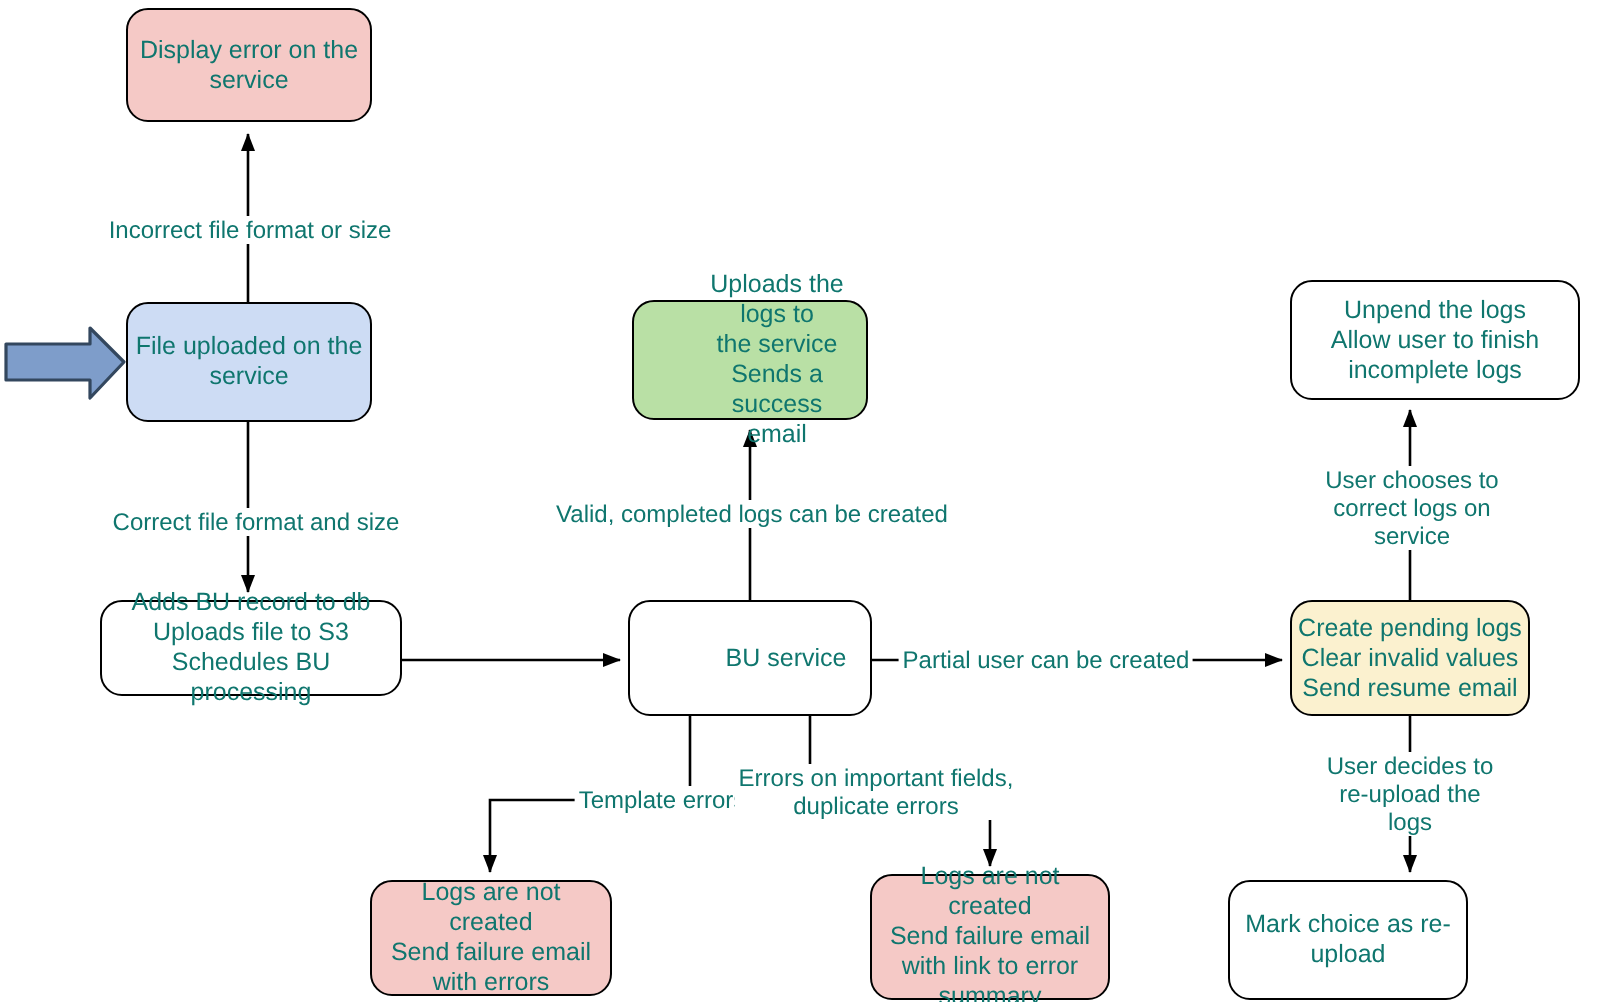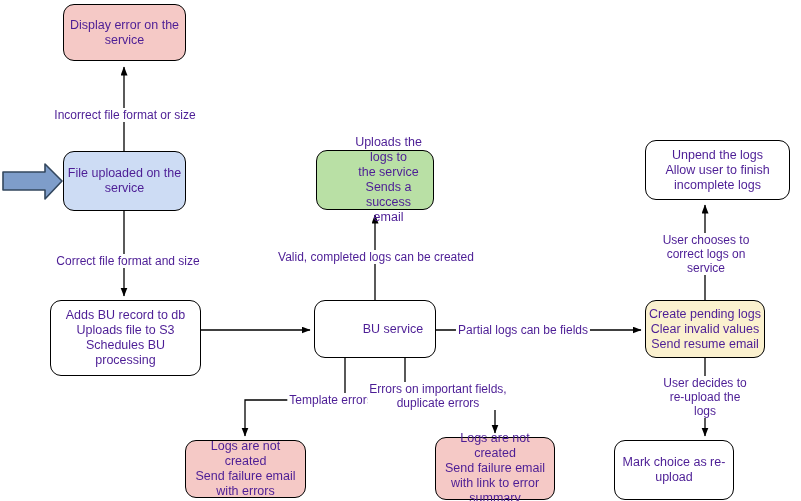--- a/index.html
+++ b/index.html
@@ -1,21 +1,21 @@
 <!DOCTYPE html>
 <html><head>
 <meta charset="utf-8">
 <style>
   html,body{margin:0;padding:0;background:#ffffff;}
   #canvas{
     position:relative;
     width:801px;height:501px;
     background:#ffffff;
     font-family:"Liberation Sans", sans-serif;
-    color:#4c1d95;
+    color:#0f766e;
     overflow:hidden;
     border-radius:10px;
   }
   #edges{position:absolute;left:0;top:0;width:801px;height:501px;}
   .node{
     position:absolute;
     box-sizing:border-box;
     border:1.4px solid #000000;
     border-radius:11px;
     display:flex;align-items:center;justify-content:center;
@@ -65,21 +65,21 @@
   <div class="node" style="left: 63px; top: 4px; width: 123px; height: 57px; background-color: rgb(245, 201, 198);">
     <span class="node-label">Display error on the
 service</span>
   </div>
 
   <div class="node" style="left: 63px; top: 151px; width: 123px; height: 60px; background-color: rgb(205, 220, 244);">
     <span class="node-label">File uploaded on the
 service</span>
   </div>
 
-  <div class="node" style="left: 50px; top: 300px; width: 151px; height: 76px; background-color: rgb(255, 255, 255);">
+  <div class="node" style="left: 50px; top: 300px; width: 151px; height: 48px; background-color: rgb(255, 255, 255);">
     <span class="node-label">Adds BU record to db
 Uploads file to S3
 Schedules BU processing</span>
   </div>
 
   <div class="node" style="left: 314px; top: 300px; width: 122px; height: 58px; background-color: rgb(255, 255, 255); padding-left: 36px;">
     <span class="node-label">BU service</span>
   </div>
 
   <div class="node" style="left: 316px; top: 150px; width: 118px; height: 60px; background-color: rgb(185, 224, 165); padding-left: 27px;">
@@ -118,21 +118,21 @@
 with link to error
 summary</span>
   </div>
 
   <div class="edge-label" style="left:125px;top:115px">Incorrect file format or size</div>
 
   <div class="edge-label" style="left:376px;top:257px">Valid, completed logs can be created</div>
 
   <div class="edge-label" style="left:128px;top:261px">Correct file format and size</div>
 
-  <div class="edge-label" style="left:523px;top:330px">Partial logs can be fields</div>
+  <div class="edge-label" style="left:523px;top:330px">Partial user can be created</div>
 
   <div class="edge-label" style="left:331px;top:400px">Template errors</div>
 
   <div class="edge-label" style="left:438px;top:396px">Errors on important fields,
 duplicate errors</div>
 
   <div class="edge-label" style="left:706px;top:254px">User chooses to correct logs on service</div>
 
   <div class="edge-label" style="left:705px;top:397px">User decides to re-upload the logs</div>
 

